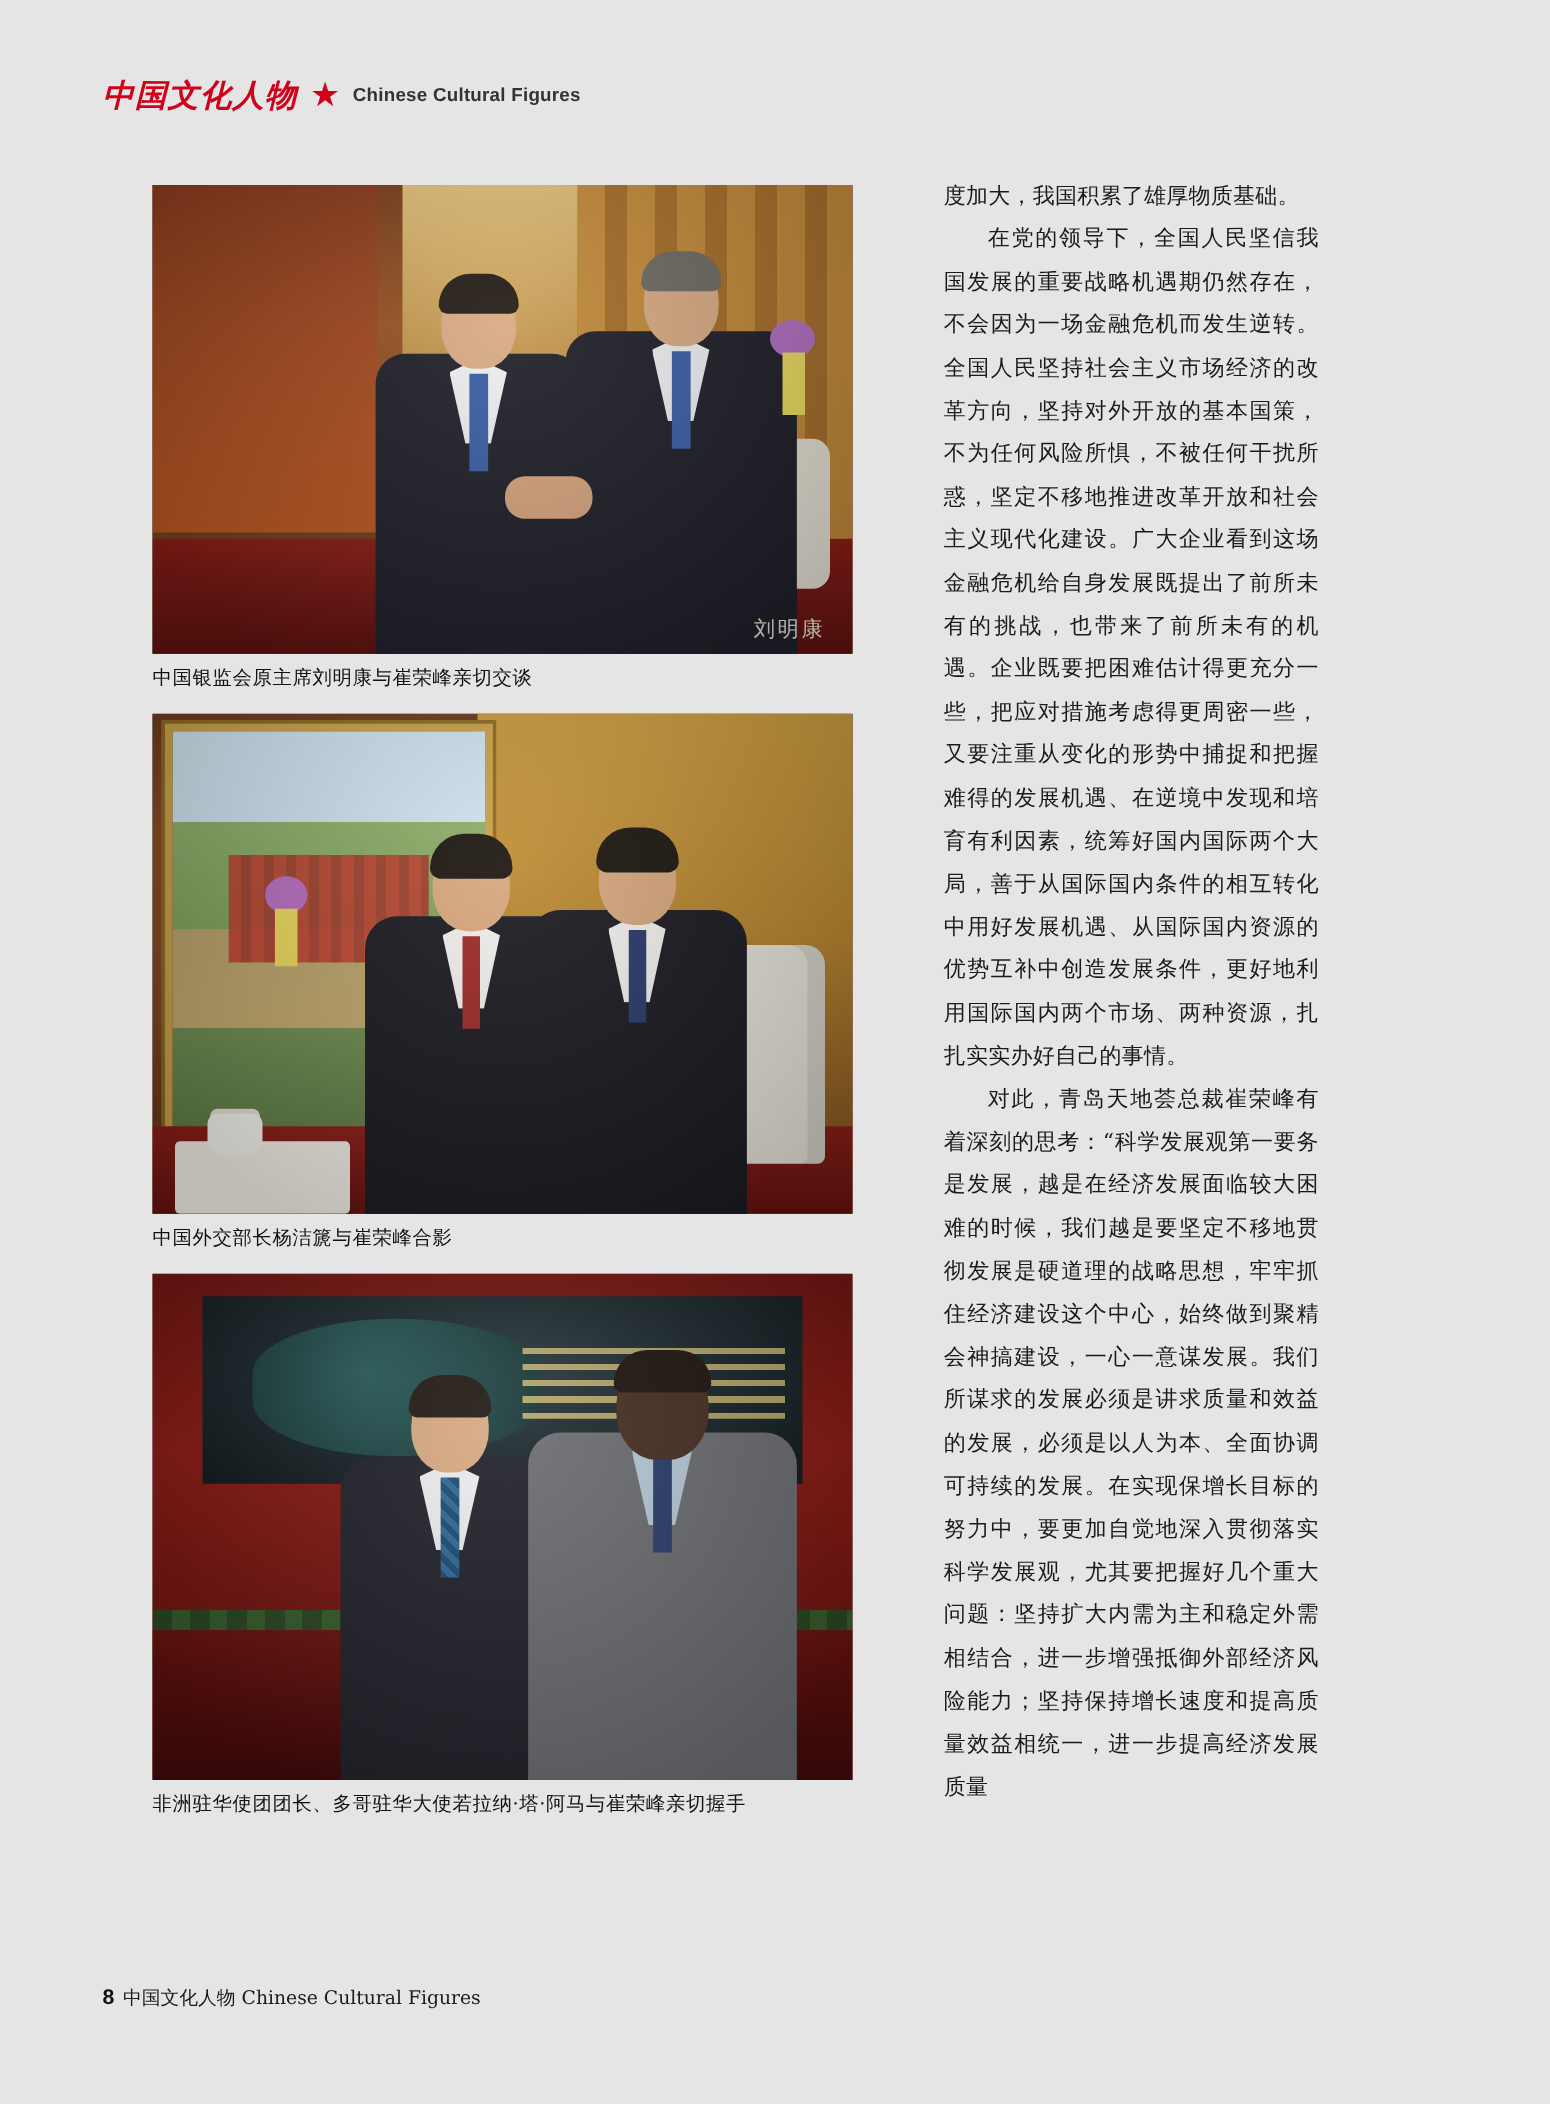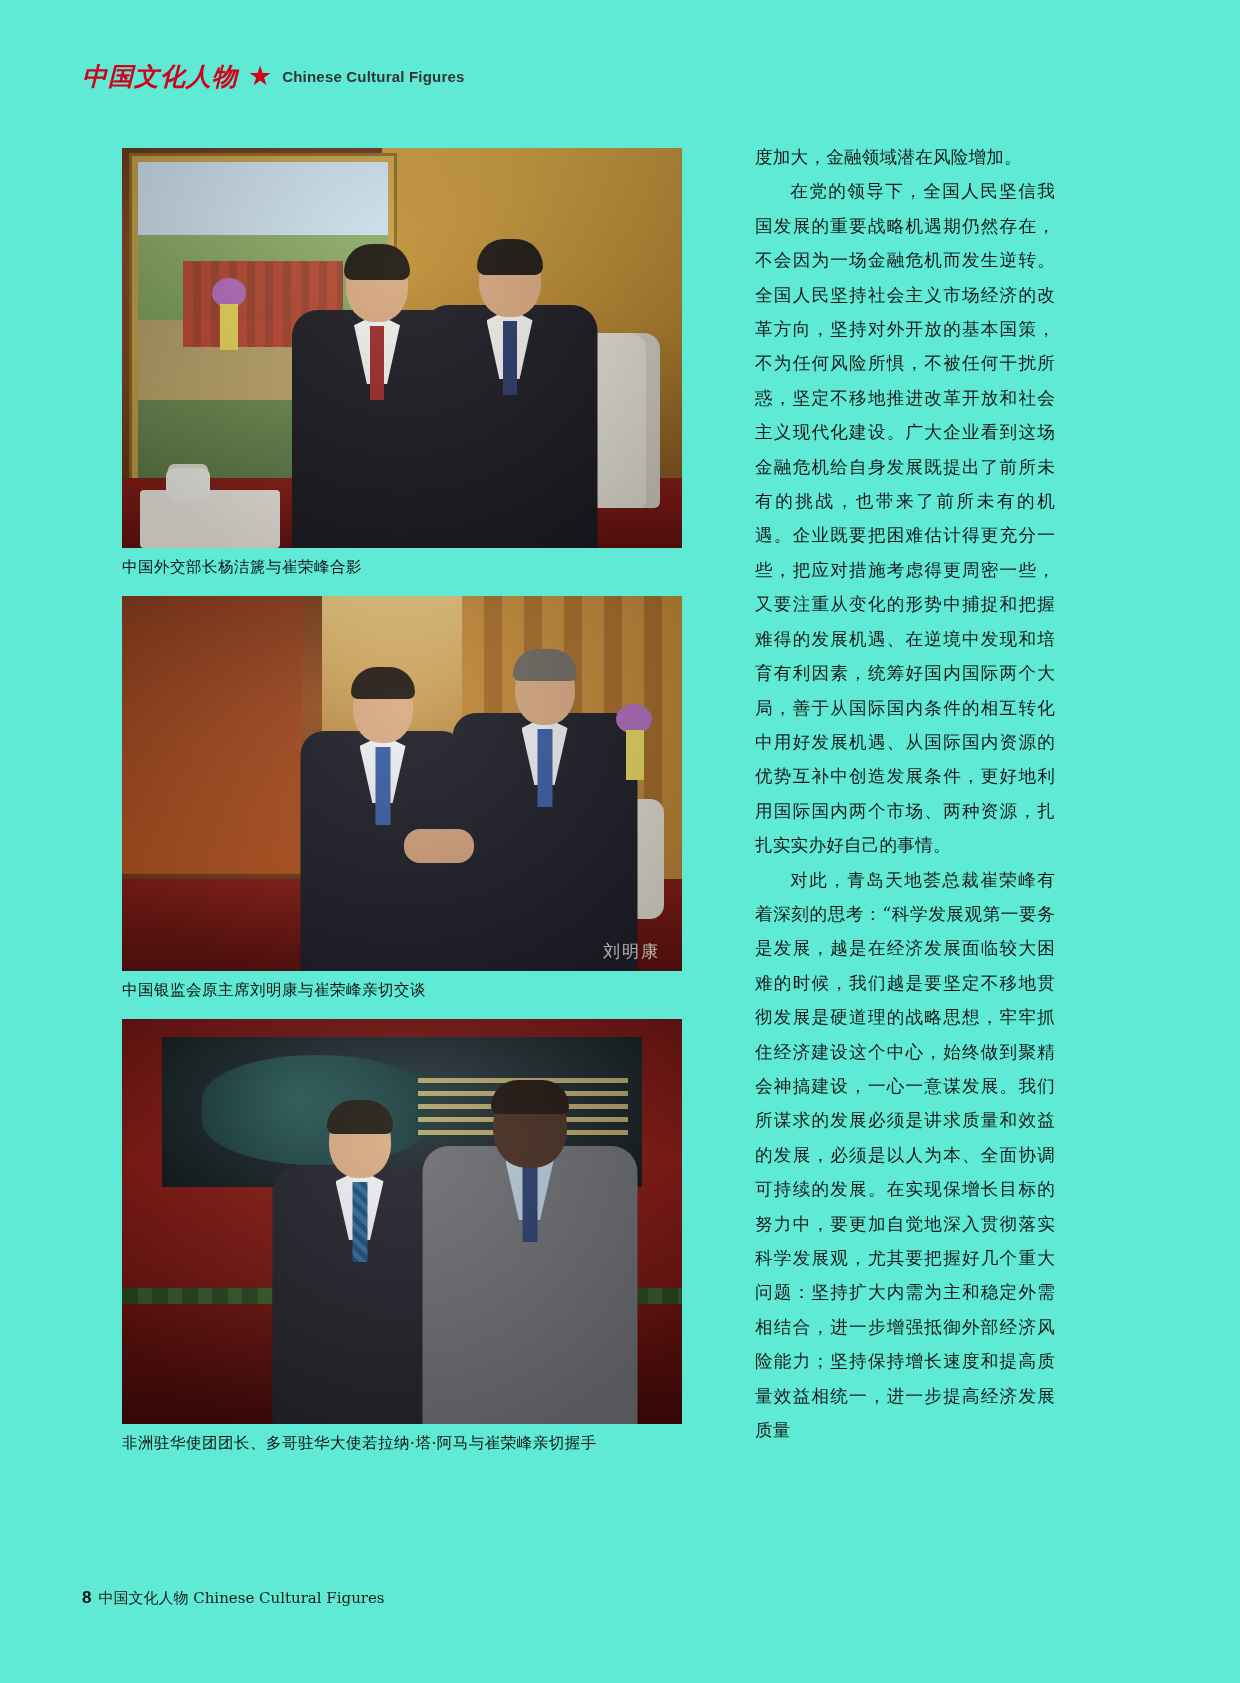--- a/index.html
+++ b/index.html
@@ -4,21 +4,21 @@
 <style>
   html, body {
     margin: 0;
     padding: 0;
     background: #ffffff;
   }
   .page {
     position: relative;
     width: 1240px;
     height: 1683px;
-    background: #5eead4;
+    background: #e5e5e5;
     font-family: "Liberation Sans", sans-serif;
     overflow: hidden;
   }
 
   
   .masthead {
     position: absolute;
     left: 82px;
     top: 60px;
     display: flex;
@@ -250,52 +250,20 @@
 
   <div class="masthead">
     <span class="masthead-cn">中国文化人物</span>
     <span class="masthead-star">★</span>
     <span class="masthead-en">Chinese Cultural Figures</span>
   </div>
 
   <div class="left-col">
 
     <figure class="figure">
-      <div class="photo p1">
-        <div class="bg"></div>
-        <div class="wall-r"></div>
-        <div class="mural"></div>
-        <div class="carpet"></div>
-        <div class="table"></div>
-        <div class="teapot"></div>
-        <div class="armchair"></div>
-        <div class="man-a">
-          <div class="body"></div>
-          <div class="shirt"></div>
-          <div class="tie"></div>
-          <div class="head"></div>
-          <div class="hair"></div>
-        </div>
-        <div class="man-b">
-          <div class="body"></div>
-          <div class="shirt"></div>
-          <div class="tie blue"></div>
-          <div class="head"></div>
-          <div class="hair"></div>
-        </div>
-        <div class="flower">
-            <div class="petal"></div>
-            <div class="ribbon"></div>
-          </div>
-        <div class="grain"></div>
-      </div>
-      <figcaption class="caption">中国外交部长杨洁篪与崔荣峰合影</figcaption>
-    </figure>
-
-    <figure class="figure">
       <div class="photo p2">
         <div class="bg"></div>
         <div class="panel-l"></div>
         <div class="panel-mid"></div>
         <div class="panel-r"></div>
         <div class="floor"></div>
         <div class="chair"></div>
         <div class="lady"></div>
         <div class="manx"></div>
         <div class="m1">
@@ -317,20 +285,52 @@
             <div class="petal"></div>
             <div class="ribbon"></div>
           </div>
         <div class="nameplate">刘明康</div>
         <div class="grain"></div>
       </div>
       <figcaption class="caption">中国银监会原主席刘明康与崔荣峰亲切交谈</figcaption>
     </figure>
 
     <figure class="figure">
+      <div class="photo p1">
+        <div class="bg"></div>
+        <div class="wall-r"></div>
+        <div class="mural"></div>
+        <div class="carpet"></div>
+        <div class="table"></div>
+        <div class="teapot"></div>
+        <div class="armchair"></div>
+        <div class="man-a">
+          <div class="body"></div>
+          <div class="shirt"></div>
+          <div class="tie"></div>
+          <div class="head"></div>
+          <div class="hair"></div>
+        </div>
+        <div class="man-b">
+          <div class="body"></div>
+          <div class="shirt"></div>
+          <div class="tie blue"></div>
+          <div class="head"></div>
+          <div class="hair"></div>
+        </div>
+        <div class="flower">
+            <div class="petal"></div>
+            <div class="ribbon"></div>
+          </div>
+        <div class="grain"></div>
+      </div>
+      <figcaption class="caption">中国外交部长杨洁篪与崔荣峰合影</figcaption>
+    </figure>
+
+    <figure class="figure">
       <div class="photo p3">
         <div class="bg"></div>
         <div class="screen">
           <div class="globe"></div>
           <div class="txt"></div>
         </div>
         <div class="plants"></div>
         <div class="stage"></div>
         <div class="m1">
           <div class="body"></div>
@@ -347,21 +347,21 @@
           <div class="hair dark"></div>
         </div>
         <div class="grain"></div>
       </div>
       <figcaption class="caption">非洲驻华使团团长、多哥驻华大使若拉纳·塔·阿马与崔荣峰亲切握手</figcaption>
     </figure>
 
   </div>
 
   <div class="right-col">
-    <p>度加大，金融领域潜在风险增加。</p>
+    <p>度加大，我国积累了雄厚物质基础。</p>
     <p class="indent">在党的领导下，全国人民坚信我国发展的重要战略机遇期仍然存在，不会因为一场金融危机而发生逆转。全国人民坚持社会主义市场经济的改革方向，坚持对外开放的基本国策，不为任何风险所惧，不被任何干扰所惑，坚定不移地推进改革开放和社会主义现代化建设。广大企业看到这场金融危机给自身发展既提出了前所未有的挑战，也带来了前所未有的机遇。企业既要把困难估计得更充分一些，把应对措施考虑得更周密一些，又要注重从变化的形势中捕捉和把握难得的发展机遇、在逆境中发现和培育有利因素，统筹好国内国际两个大局，善于从国际国内条件的相互转化中用好发展机遇、从国际国内资源的优势互补中创造发展条件，更好地利用国际国内两个市场、两种资源，扎扎实实办好自己的事情。</p>
     <p class="indent">对此，青岛天地荟总裁崔荣峰有着深刻的思考：“科学发展观第一要务是发展，越是在经济发展面临较大困难的时候，我们越是要坚定不移地贯彻发展是硬道理的战略思想，牢牢抓住经济建设这个中心，始终做到聚精会神搞建设，一心一意谋发展。我们所谋求的发展必须是讲求质量和效益的发展，必须是以人为本、全面协调可持续的发展。在实现保增长目标的努力中，要更加自觉地深入贯彻落实科学发展观，尤其要把握好几个重大问题：坚持扩大内需为主和稳定外需相结合，进一步增强抵御外部经济风险能力；坚持保持增长速度和提高质量效益相统一，进一步提高经济发展质量</p>
   </div>
 
   <div class="footer">
     <span class="pagenum">8</span>
     <span class="ftext">中国文化人物 Chinese Cultural Figures</span>
   </div>
 
 </div>

